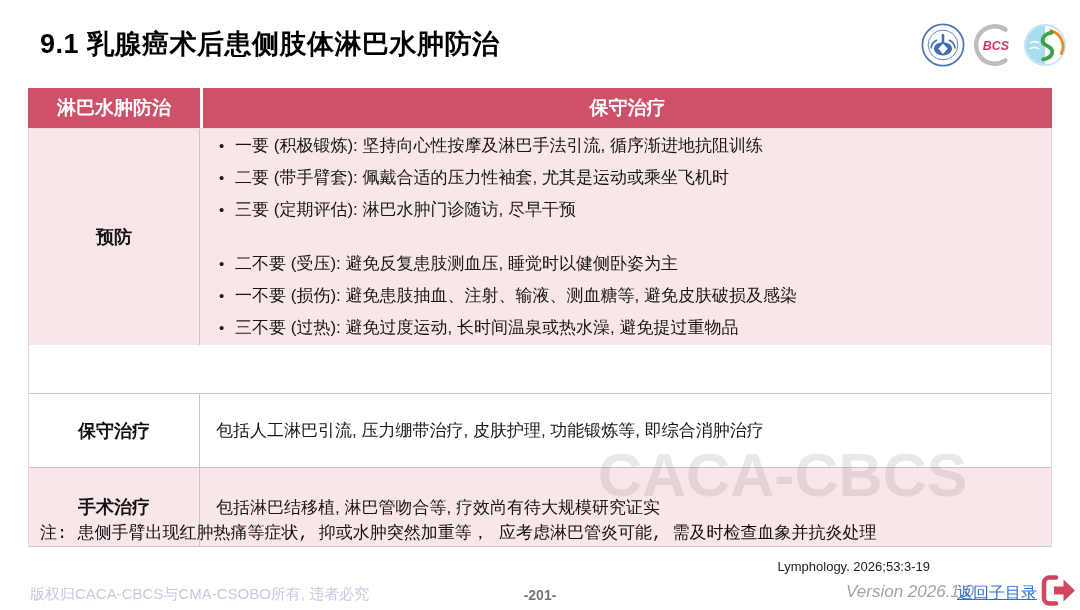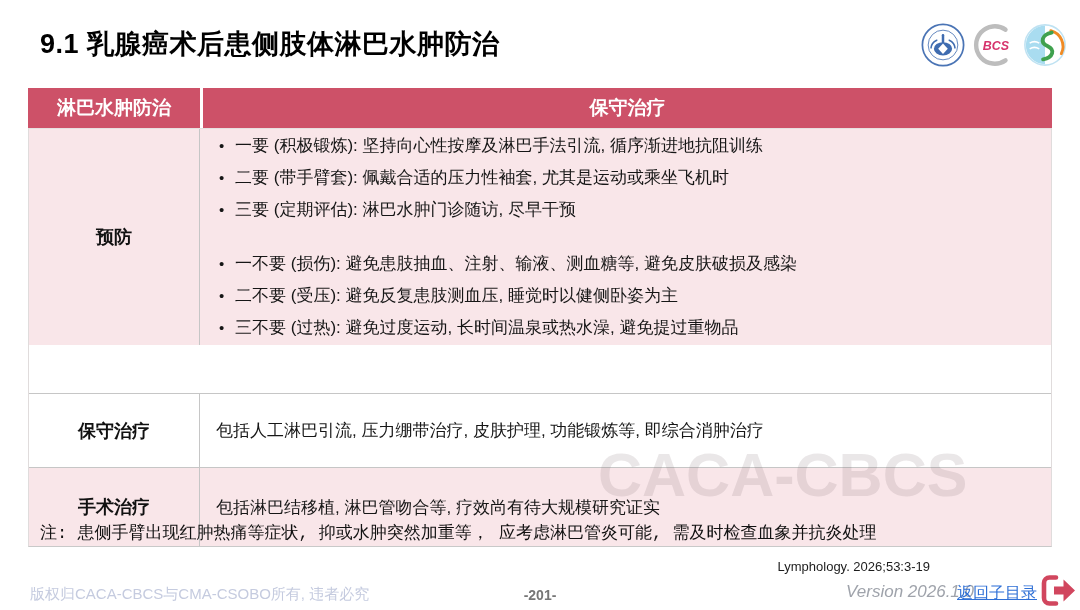--- a/index.html
+++ b/index.html
@@ -102,22 +102,22 @@
     </div>
     <div class="tbody">
 
       <div class="trow row-prevention row-pink">
         <div class="td-label">预防</div>
         <div class="td-content">
           <div class="bullet">一要 (积极锻炼): 坚持向心性按摩及淋巴手法引流, 循序渐进地抗阻训练</div>
           <div class="bullet">二要 (带手臂套): 佩戴合适的压力性袖套, 尤其是运动或乘坐飞机时</div>
           <div class="bullet">三要 (定期评估): 淋巴水肿门诊随访, 尽早干预</div>
           <div class="group-gap"></div>
+          <div class="bullet">二不要 (受压): 避免反复患肢测血压, 睡觉时以健侧卧姿为主</div>
           <div class="bullet">一不要 (损伤): 避免患肢抽血、注射、输液、测血糖等, 避免皮肤破损及感染</div>
-          <div class="bullet">二不要 (受压): 避免反复患肢测血压, 睡觉时以健侧卧姿为主</div>
           <div class="bullet">三不要 (过热): 避免过度运动, 长时间温泉或热水澡, 避免提过重物品</div>
         </div>
       </div>
 
       <div class="trow row-conservative row-white">
         <div class="td-label">保守治疗</div>
         <div class="td-content">包括人工淋巴引流, 压力绷带治疗, 皮肤护理, 功能锻炼等, 即综合消肿治疗</div>
       </div>
 
       <div class="trow row-surgery row-pink">

